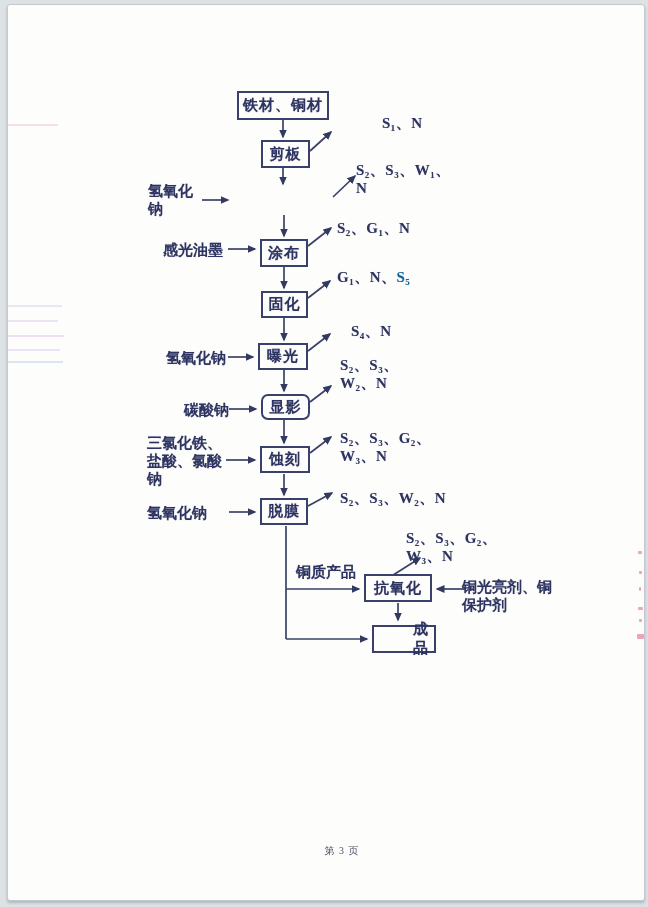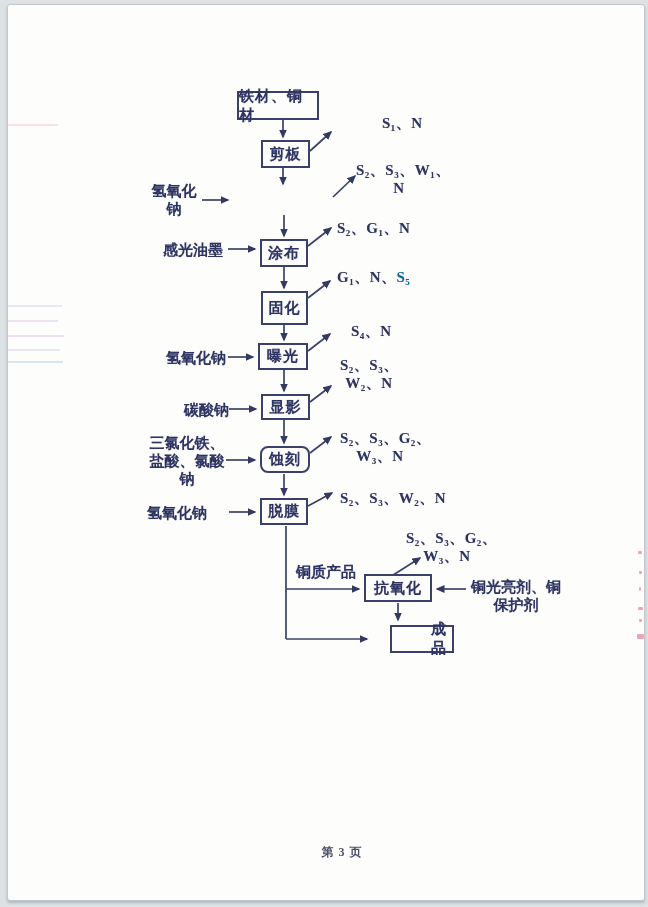--- a/index.html
+++ b/index.html
@@ -25,25 +25,25 @@
     color:#2e3462;font-weight:bold;font-size:15px;
     letter-spacing:1px;
     box-sizing:border-box;
     text-shadow:0 0 1px rgba(46,52,98,0.35);
   }
   .lbl{
     position:absolute;color:#2e3462;font-weight:bold;font-size:15px;
     line-height:18px;white-space:nowrap;
     text-shadow:0 0 1px rgba(46,52,98,0.3);
   }
-  .ctr{text-align:center;}
+  .ctr{}
   .out{letter-spacing:0.5px;}
   .red{color:#0369a1;text-shadow:0 0 1px rgba(208,43,74,0.3);}
   .footer{
-    position:absolute;color:#4a5068;font-weight:bold;font-size:12px;
+    position:absolute;color:#4a5068;font-weight:normal;font-size:10px;
     letter-spacing:1px;
   }
   svg.wires{position:absolute;left:0;top:0;pointer-events:none;}
   .scanline{position:absolute;pointer-events:none;}
   .stampmark{position:absolute;background:rgba(221,92,122,0.55);border-radius:1px;pointer-events:none;}
 </style>
 </head>
 <body>
 
 <div class="canvas">
@@ -94,30 +94,30 @@
       <line x1="308" y1="246" x2="331" y2="228" marker-end="url(#ah)"></line>
       <line x1="308" y1="298" x2="330" y2="281" marker-end="url(#ah)"></line>
       <line x1="308" y1="351" x2="330" y2="334" marker-end="url(#ah)"></line>
       <line x1="310" y1="402" x2="331" y2="386" marker-end="url(#ah)"></line>
       <line x1="310" y1="453" x2="331" y2="437" marker-end="url(#ah)"></line>
       <line x1="308" y1="506" x2="332" y2="493" marker-end="url(#ah)"></line>
       <line x1="390" y1="577" x2="420" y2="558" marker-end="url(#ah)"></line>
     </g>
   </svg>
 
-  <div class="flowbox" style="left:237px;top:91px;width:82px;height:29px;">铁材、铜材</div>
+  <div class="flowbox" style="left:237px;top:91px;width:92px;height:29px;">铁材、铜材</div>
   <div class="flowbox" style="left:261px;top:140px;width:49px;height:28px;">剪板</div>
   <div class="flowbox" style="left:260px;top:239px;width:48px;height:28px;text-align:center;">涂布</div>
-  <div class="flowbox" style="left:261px;top:291px;width:47px;height:34px;">固化</div>
+  <div class="flowbox" style="left:261px;top:291px;width:47px;height:27px;">固化</div>
   <div class="flowbox" style="left:258px;top:343px;width:50px;height:27px;text-align:right;">曝光</div>
-  <div class="flowbox" style="left:261px;top:394px;width:49px;height:26px;">显影</div>
-  <div class="flowbox" style="left:260px;top:446px;width:50px;height:27px;border-radius:8px;">蚀刻</div>
+  <div class="flowbox" style="left:261px;top:394px;width:49px;height:26px;border-radius:7px;">显影</div>
+  <div class="flowbox" style="left:260px;top:446px;width:50px;height:27px;">蚀刻</div>
   <div class="flowbox" style="left:260px;top:498px;width:48px;height:27px;">脱膜</div>
   <div class="flowbox" style="left:364px;top:574px;width:68px;height:28px;">抗氧化</div>
-  <div class="flowbox" style="left:390px;top:625px;width:64px;height:28px;padding-left:39px;">成品</div>
+  <div class="flowbox" style="left:372px;top:625px;width:64px;height:28px;padding-left:39px;">成品</div>
 
   <div class="lbl ctr" style="left:148px;top:182px;width:52px;">
     <div>氢氧化</div>
     <div>钠</div>
   </div>
   <div class="lbl" style="left:163px;top:241px;">感光油墨</div>
   <div class="lbl" style="left:166px;top:349px;">氢氧化钠</div>
   <div class="lbl" style="left:184px;top:401px;text-align:center;">碳酸钠</div>
   <div class="lbl ctr" style="left:147px;top:434px;width:80px;">
     <div>三氯化铁、</div>

